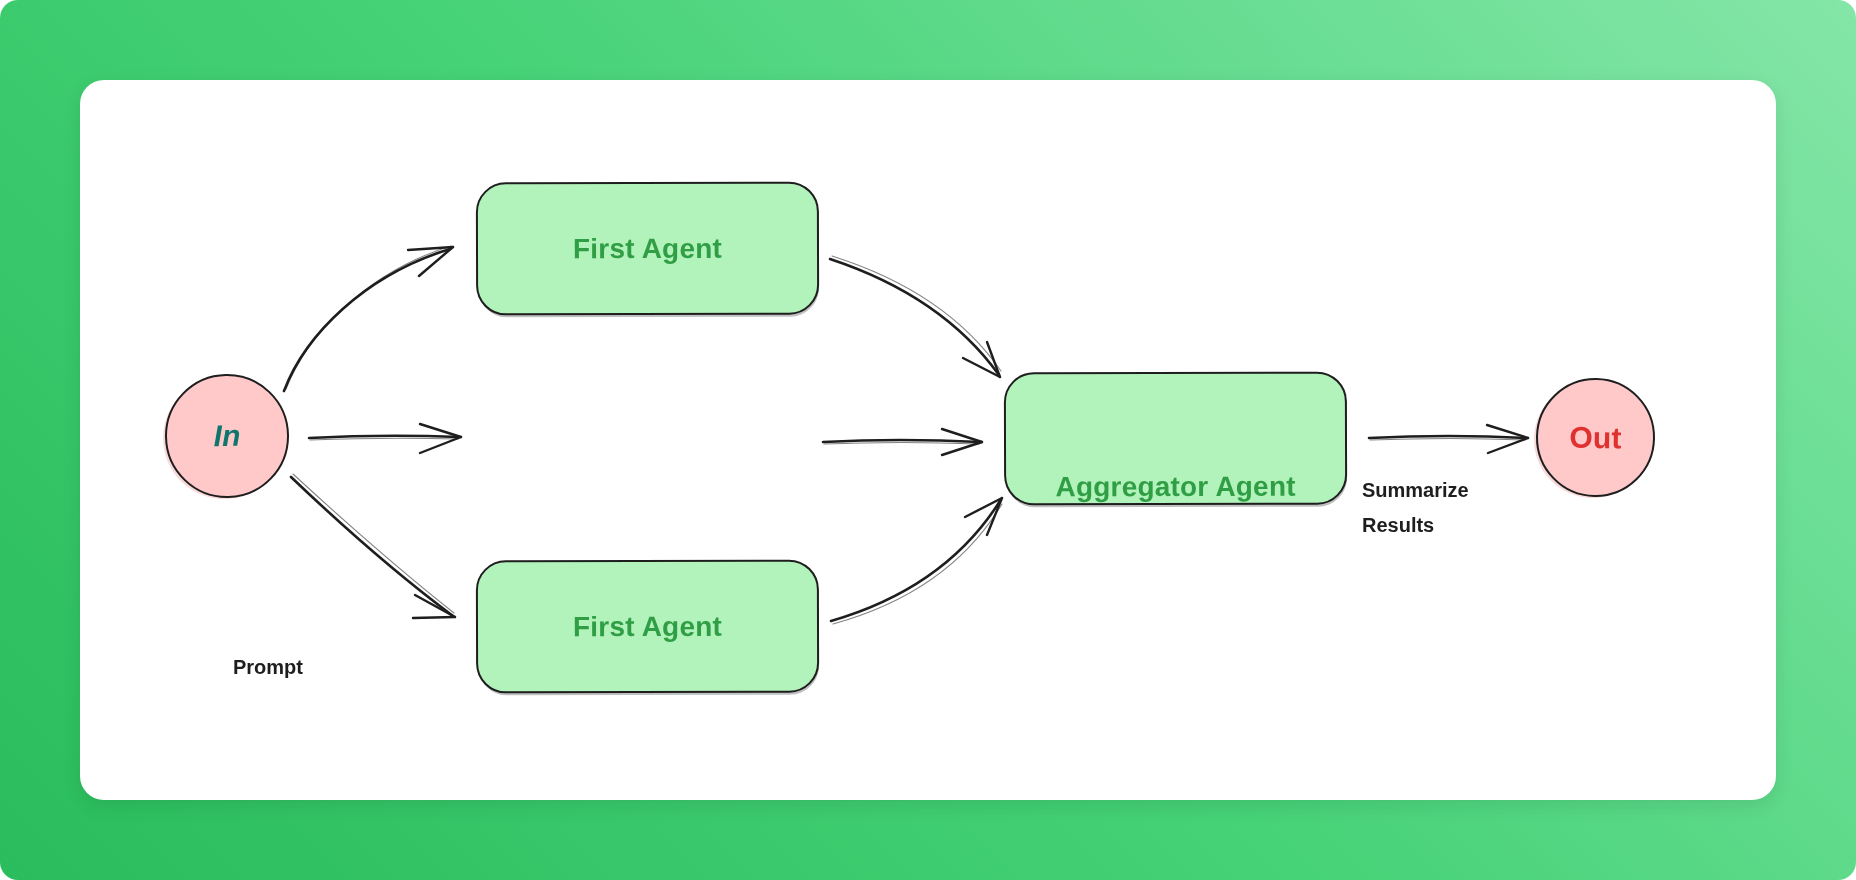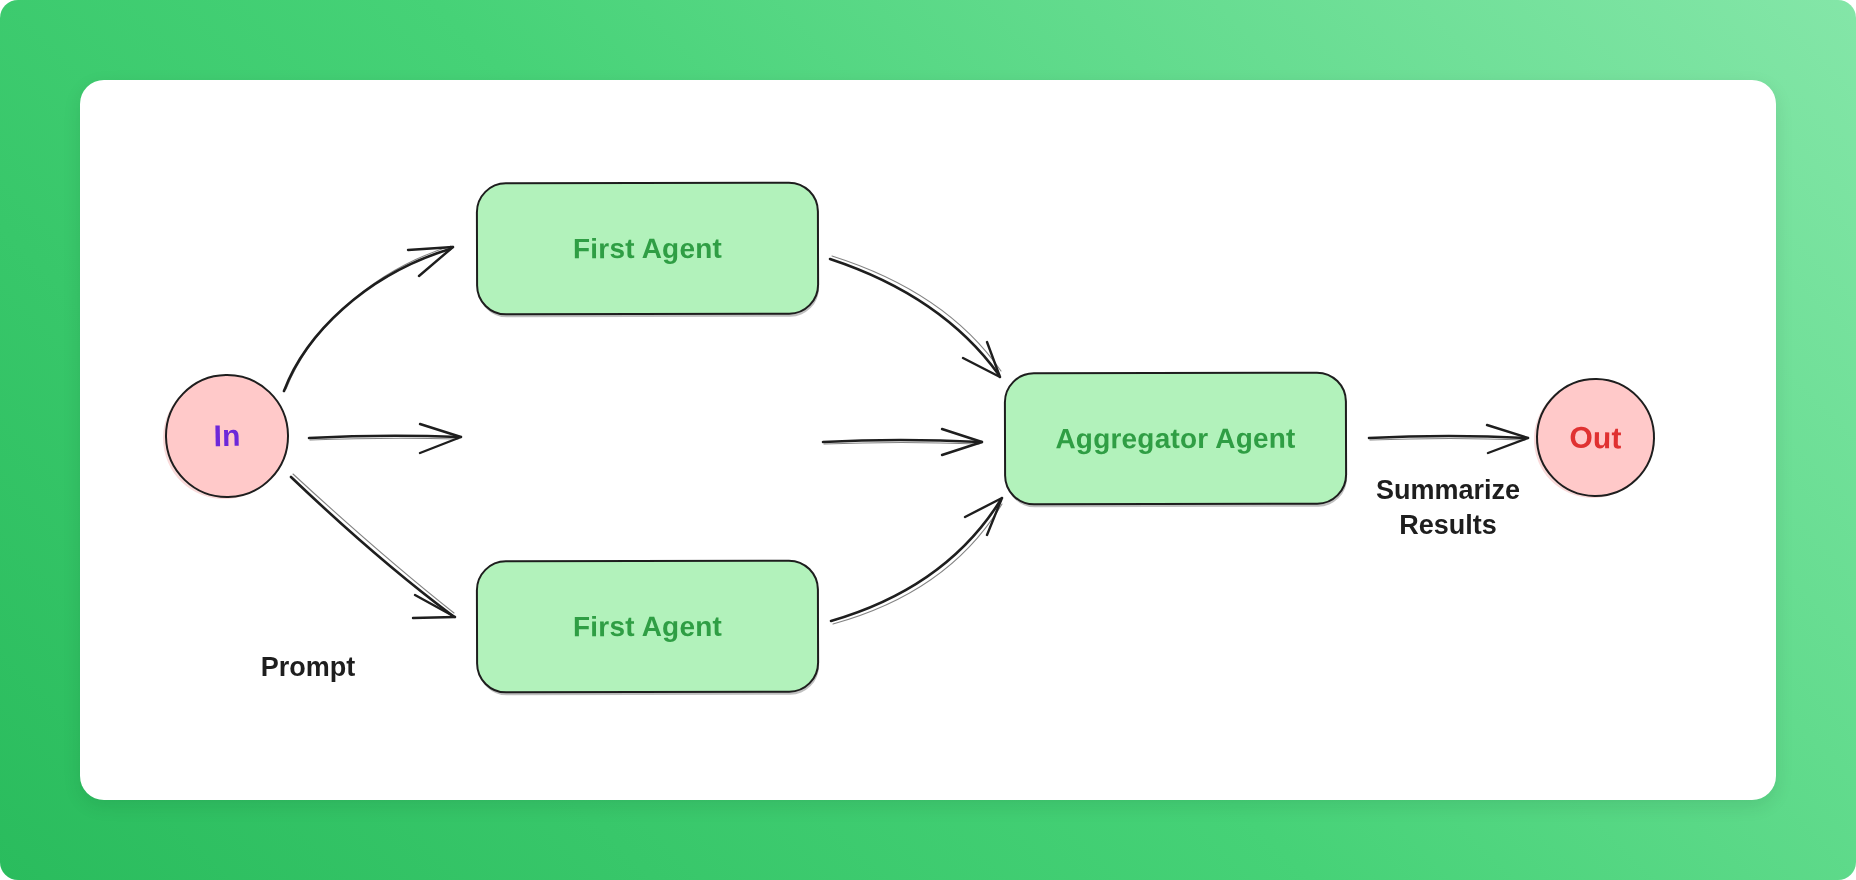--- a/index.html
+++ b/index.html
@@ -54,27 +54,26 @@
   .node-circle {
     border-radius: 50%;
     font-size: 30px;
     box-shadow: -3px 2px 0 -1px rgba(224,49,49,0.18);
   }
   #node-in  { left: 165px; top: 374px; width: 124px; height: 124px; transform: rotate(-1deg); }
   #node-out { left: 1536px; top: 378px; width: 119px; height: 119px; transform: rotate(1deg); }
   #node-first      { left: 476px;  top: 182px; }
   #node-second     { left: 476px;  top: 371px; }
   #node-third      { left: 476px;  top: 560px; }
-  #node-aggregator { left: 1004px; top: 372px; }
+  #node-aggregator { left: 1004px; top: 372px; align-items: flex-end; }
   .edge-label {
     position: absolute;
     color: #1e1e1e;
-    font-size: 27px;
+    font-size: 20px;
     font-weight: 600;
-    text-align: center;
     line-height: 35px;
   }
   #label-prompt { left: 233px; top: 650px; width: 150px; }
   #label-summarize { left: 1362px; top: 473px; width: 172px; }
   .sketch { stroke: #1e1e1e; fill: none; stroke-linecap: round; stroke-linejoin: round; }
   .main-line { stroke-width: 2.6px; }
   .ghost-line { stroke-width: 1.1px; opacity: 0.55; }
   .head-line { stroke-width: 2.4px; }
 </style>
 </head>
@@ -129,21 +128,21 @@
 
     <g>
       <path class="sketch main-line" d="M 1369 438 Q 1450 434 1526 438"></path>
       <path class="sketch ghost-line" d="M 1370 440 Q 1452 437 1525 440"></path>
       <path class="sketch head-line" d="M 1528 438 L 1487 425"></path>
       <path class="sketch head-line" d="M 1528 438 L 1488 453"></path>
     </g>
   </svg>
 
   <div class="node node-circle" id="node-in" style="background-color: rgb(255, 201, 201);">
-    <span style="color: #6d28d9;">In</span>
+    <span style="color: #0f766e; font-style: italic;">In</span>
   </div>
 
   <div class="node node-rect" id="node-first" style="background-color: rgb(178, 242, 187);">
     <span style="color: rgb(47, 158, 68);">First Agent</span>
   </div>
 
 
   <div class="node node-rect" id="node-third" style="background-color: rgb(178, 242, 187);">
     <span style="color: rgb(47, 158, 68);">First Agent</span>
   </div>

